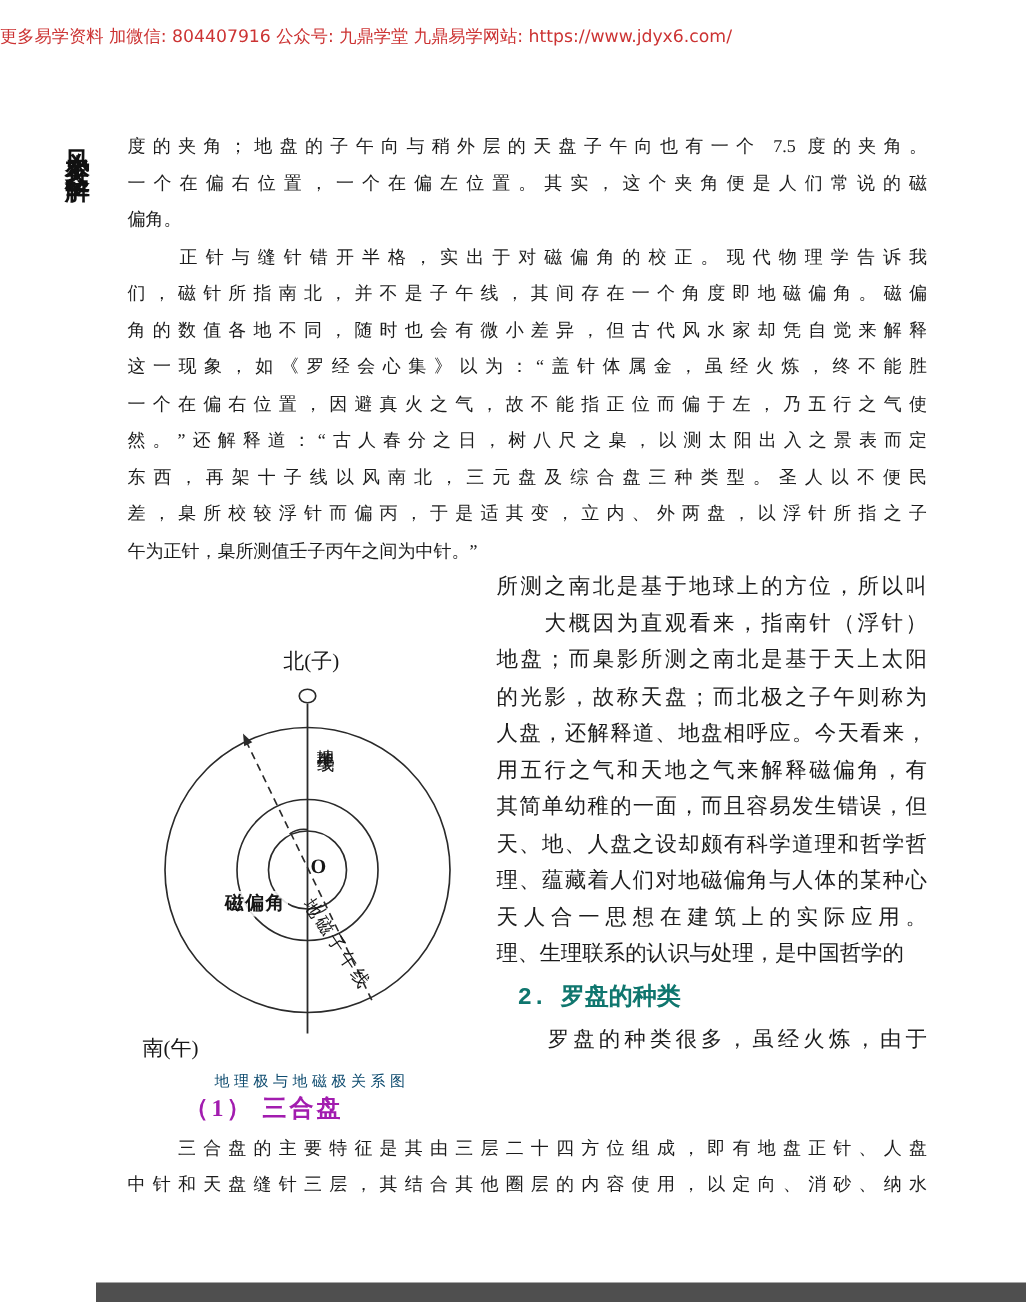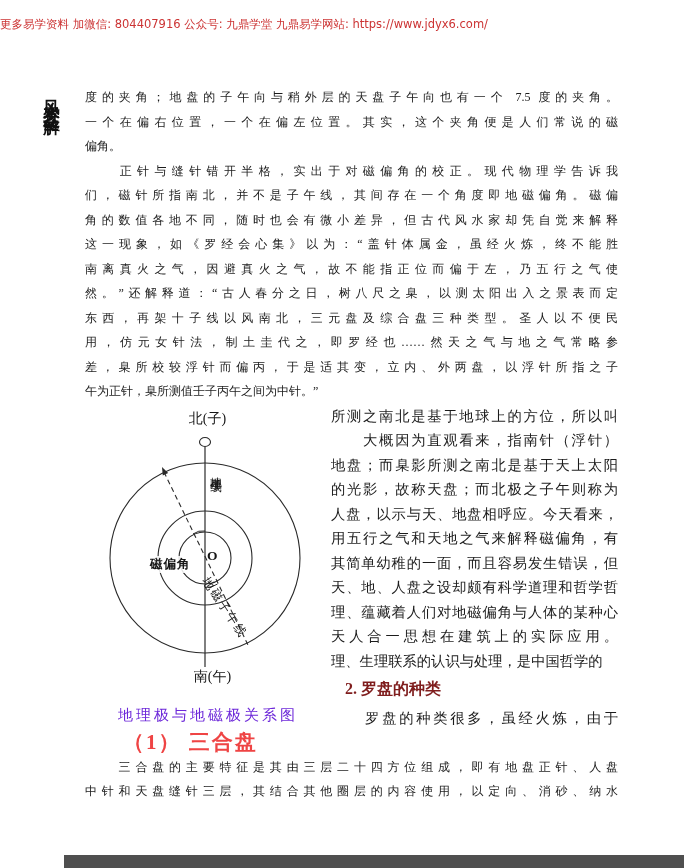--- a/index.html
+++ b/index.html
@@ -34,51 +34,51 @@
   }
   .para .ln:last-child{text-align-last:left;}
   .para.stretch-last .ln:last-child{text-align-last:justify;}
   
   .two-col{display:flex;align-items:flex-start;}
   .fig-col{width:246px;flex:none;}
   .text-col{flex:1;min-width:0;}
   .text-col .ln{font-size:14.3px;}
   .section-heading{
     margin:4px 0 4px 14px;height:24.5px;line-height:24.5px;
-    font-family:Liberation Serif, serif;
-    font-size:16px;font-weight:bold;color:#7f1d1d;
+    font-family:Liberation Mono, monospace;
+    font-size:16px;font-weight:bold;color:#0f766e;
   }
   .sub-heading{
     margin:0;padding-left:38px;height:24.5px;line-height:24.5px;
-    font-size:21px;font-weight:bold;color:#ef4444;
+    font-size:16px;font-weight:bold;color:#a21caf;
     letter-spacing:2px;
   }
   
-  .fig-wrap{position:relative;width:245px;height:288px;}
+  .fig-wrap{position:relative;width:245px;height:288px;margin-top:47px;}
   .fig-wrap svg{position:absolute;left:0;top:0;}
   .fig-label{position:absolute;color:#161616;}
   .north-label{left:0;right:0;top:6px;text-align:center;font-size:14px;}
-  .south-label{left:10px;right:0;top:264px;text-align:center;font-size:14px;}
+  .south-label{left:10px;right:0;top:264px;text-align:left;font-size:14px;}
   .geo-meridian-label{
     left:123px;top:64px;writing-mode:vertical-rl;text-orientation:upright;
     font-size:11.5px;letter-spacing:1px;background:rgba(255,255,255,.85);
   }
   .origin-label{left:122px;top:144px;font-weight:bold;font-size:13.5px;}
   .declination-label{
-    left:64px;top:152px;font-weight:bold;font-size:12.5px;
+    left:64px;top:168px;font-weight:bold;font-size:12.5px;
     letter-spacing:1px;background:rgba(255,255,255,.85);padding:0 1px;
   }
   .mag-meridian-label{
     left:127px;top:170px;white-space:nowrap;
     transform:rotate(56deg);transform-origin:left top;
     font-size:12px;letter-spacing:2px;
   }
   .fig-caption{
-    margin-top:14px;text-align:center;
-    font-size:15px;letter-spacing:3px;color:#6d28d9;
+    text-align:center;
+    font-size:10px;letter-spacing:3px;color:#0c4a6e;
   }
   
   .bottom-bar{
     position:absolute;left:64px;right:0;bottom:0;height:13px;
     background:#4f4f4f;
   }
 </style>
 </head>
 <body>
 
@@ -92,24 +92,23 @@
       <div class="ln">度的夹角；地盘的子午向与稍外层的天盘子午向也有一个 7.5 度的夹角。</div>
       <div class="ln">一个在偏右位置，一个在偏左位置。其实，这个夹角便是人们常说的磁</div>
       <div class="ln">偏角。</div>
     </div>
 
   <div class="para">
       <div class="ln">　　正针与缝针错开半格，实出于对磁偏角的校正。现代物理学告诉我</div>
       <div class="ln">们，磁针所指南北，并不是子午线，其间存在一个角度即地磁偏角。磁偏</div>
       <div class="ln">角的数值各地不同，随时也会有微小差异，但古代风水家却凭自觉来解释</div>
       <div class="ln">这一现象，如《罗经会心集》以为：“盖针体属金，虽经火炼，终不能胜</div>
-      <div class="ln">南离真火之气，因避真火之气，故不能指正位而偏于左，乃五行之气使</div>
+      <div class="ln">一个在偏右位置，因避真火之气，故不能指正位而偏于左，乃五行之气使</div>
       <div class="ln">然。”还解释道：“古人春分之日，树八尺之臬，以测太阳出入之景表而定</div>
       <div class="ln">东西，再架十子线以风南北，三元盘及综合盘三种类型。圣人以不便民</div>
-      <div class="ln">用，仿元女针法，制土圭代之，即罗经也……然天之气与地之气常略参</div>
       <div class="ln">差，臬所校较浮针而偏丙，于是适其变，立内、外两盘，以浮针所指之子</div>
       <div class="ln">午为正针，臬所测值壬子丙午之间为中针。”</div>
     </div>
 
   <div class="two-col">
 
     <div class="fig-col">
       <div class="fig-wrap">
         <svg width="245" height="288" viewBox="0 0 245 288">
 
@@ -135,21 +134,21 @@
       </div>
       <div class="fig-caption">地理极与地磁极关系图</div>
     </div>
 
     <div class="text-col">
       <div class="para">
           <div class="ln">所测之南北是基于地球上的方位，所以叫</div>
           <div class="ln">　　大概因为直观看来，指南针（浮针）</div>
           <div class="ln">地盘；而臬影所测之南北是基于天上太阳</div>
           <div class="ln">的光影，故称天盘；而北极之子午则称为</div>
-          <div class="ln">人盘，以示与天、地盘相呼应。今天看来，</div>
+          <div class="ln">人盘，还解释道、地盘相呼应。今天看来，</div>
           <div class="ln">用五行之气和天地之气来解释磁偏角，有</div>
           <div class="ln">其简单幼稚的一面，而且容易发生错误，但</div>
           <div class="ln">天、地、人盘之设却颇有科学道理和哲学哲</div>
           <div class="ln">理、蕴藏着人们对地磁偏角与人体的某种心</div>
           <div class="ln">天人合一思想在建筑上的实际应用。</div>
           <div class="ln">理、生理联系的认识与处理，是中国哲学的</div>
         </div>
       <div class="section-heading">2. 罗盘的种类</div>
       <div class="para stretch-last">
           <div class="ln">　　罗盘的种类很多，虽经火炼，由于</div>

